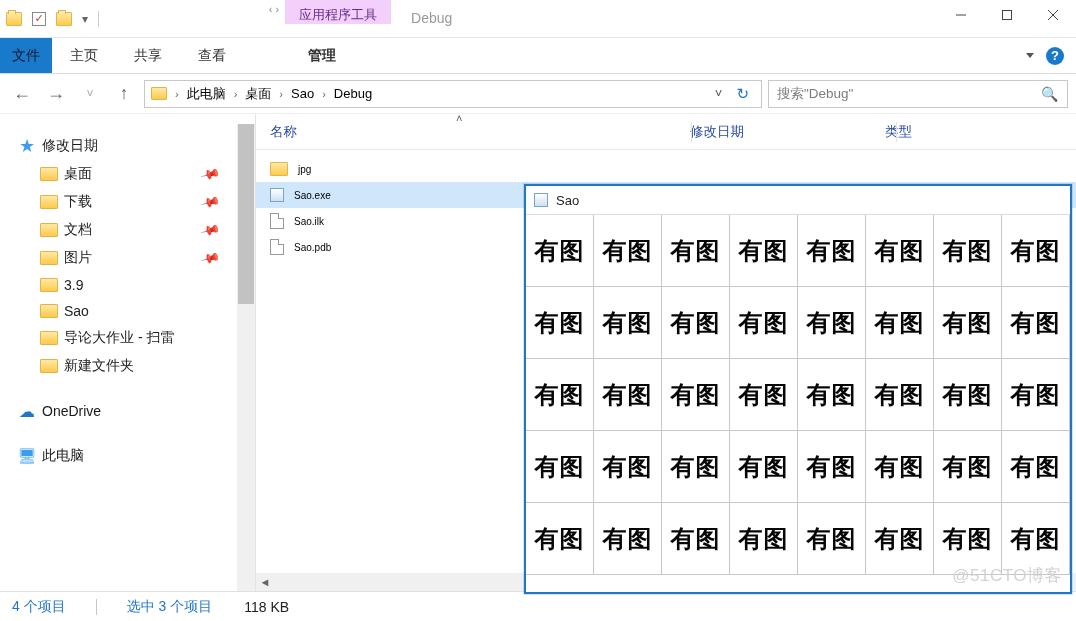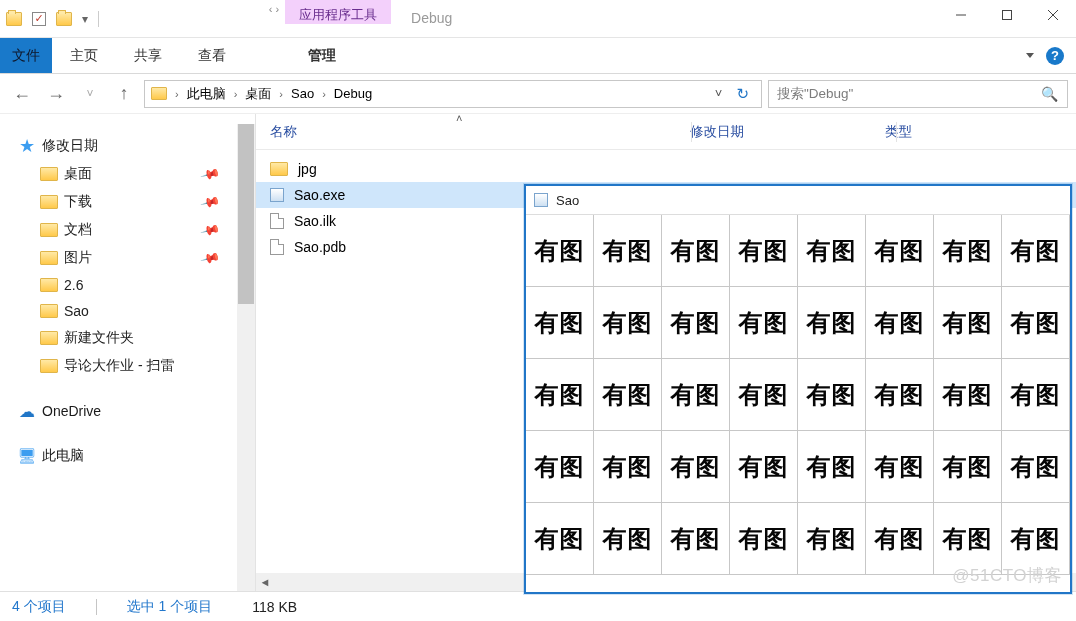--- a/index.html
+++ b/index.html
@@ -66,21 +66,21 @@
 .cols { display:flex; height:36px; align-items:center; border-bottom:1px solid #eaeaea; color:#2a4ea1; font-size:13.5px; padding-left:14px; position:relative;}
 .cols .col { padding-right: 30px; position:relative; }
 .cols .col.name { width: 420px; }
 .cols .col.date { width: 195px; }
 .cols .col.type { }
 .cols .sort-caret { position:absolute; left: 200px; top:-2px; color:#555; font-size:11px;}
 .cols .sep { position:absolute; height:20px; width:1px; background:#e3e3e3; top:8px;}
 .cols .sep.s1{ left:435px;} .cols .sep.s2{ left:640px;}
 
 .filelist { padding: 6px 0; }
-.row { display:flex; align-items:center; height:26px; padding-left:14px; gap:10px; font-size:14px;}
+.row { display:flex; align-items:center; height:26px; padding-left:14px; gap:10px; font-size:10px;}
 .row.selected { background:#cfe6fb; }
 .row .ficon { width:18px; height:16px; display:flex; align-items:center; justify-content:center; }
 .row .ficon.folder { width:18px; height:14px; background: linear-gradient(#ffe9a6,#ffc94a); border:1px solid #e0b54a; border-radius:1px;}
 .row .ficon.exe { width:14px; height:14px; border:1px solid #7aa4cd; background:linear-gradient(#fff,#cde0f2);}
 .row .ficon.doc { width:14px; height:16px; border:1px solid #999; background:#fff; position:relative;}
 .row .ficon.doc::after{content:"";position:absolute;right:-1px;top:-1px;width:5px;height:5px;background:#fff;border-left:1px solid #999;border-bottom:1px solid #999;}
 .hscroll { position:absolute; left:0; right:0; bottom:0; height:18px; background:#f0f0f0; display:flex; align-items:center;}
 .hscroll .harrow { width:18px; height:18px; display:flex;align-items:center;justify-content:center;color:#666;font-size:11px;}
 
 
@@ -192,33 +192,33 @@
               <span>文档</span>
               <span class="pin">📌</span>
             </div>
             <div class="node">
               <span class="ico folder"></span>
               <span>图片</span>
               <span class="pin">📌</span>
             </div>
             <div class="node">
               <span class="ico folder"></span>
-              <span>2.6</span>
+              <span>3.9</span>
             </div>
             <div class="node">
               <span class="ico folder"></span>
               <span>Sao</span>
             </div>
             <div class="node">
               <span class="ico folder"></span>
+              <span>导论大作业 - 扫雷</span>
+            </div>
+            <div class="node">
+              <span class="ico folder"></span>
               <span>新建文件夹</span>
-            </div>
-            <div class="node">
-              <span class="ico folder"></span>
-              <span>导论大作业 - 扫雷</span>
             </div>
           </div>
       </div>
       <div class="group">
         <div class="node header">
           <span class="ico onedrive">☁</span>
           <span>OneDrive</span>
         </div>
       </div>
       <div class="group">
@@ -264,22 +264,22 @@
       <span class="harrow">◄</span>
       <span style="flex:1"></span>
       <span class="harrow">►</span>
     </div>
   </div>
 </div>
 
 <div class="status">
   <span>4 个项目</span>
   <span class="sdiv"></span>
-  <span>选中 1 个项目</span>
-  <span class="black" style="margin-left:20px">118 KB</span>
+  <span>选中 3 个项目</span>
+  <span class="black" style="margin-left:12px">118 KB</span>
 </div>
 
 <div class="sao-window">
   <div class="sao-title">
     <span class="ficon exe"></span>
     <span>Sao</span>
   </div>
   <div class="sao-grid" id="sao-grid">
       <div class="sao-cell">有图</div>
       <div class="sao-cell">有图</div>

